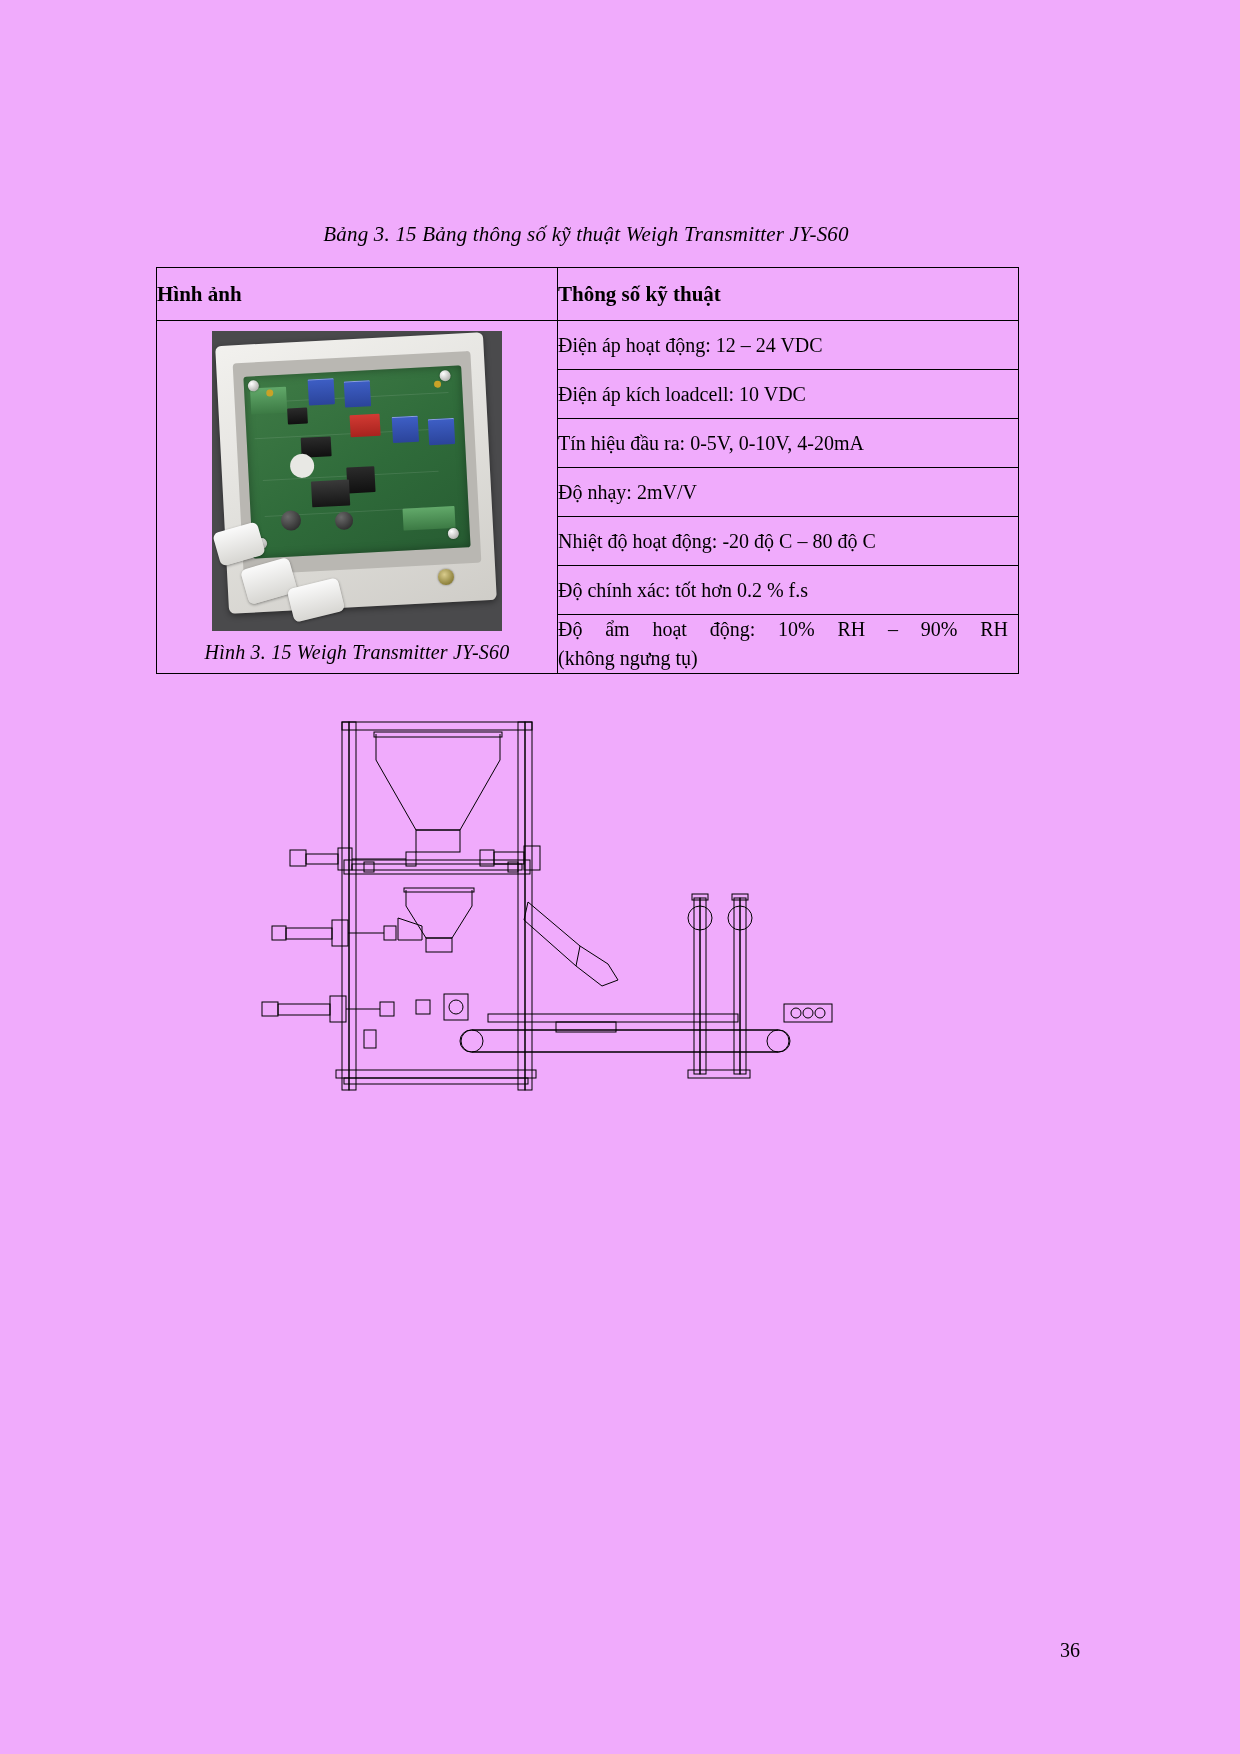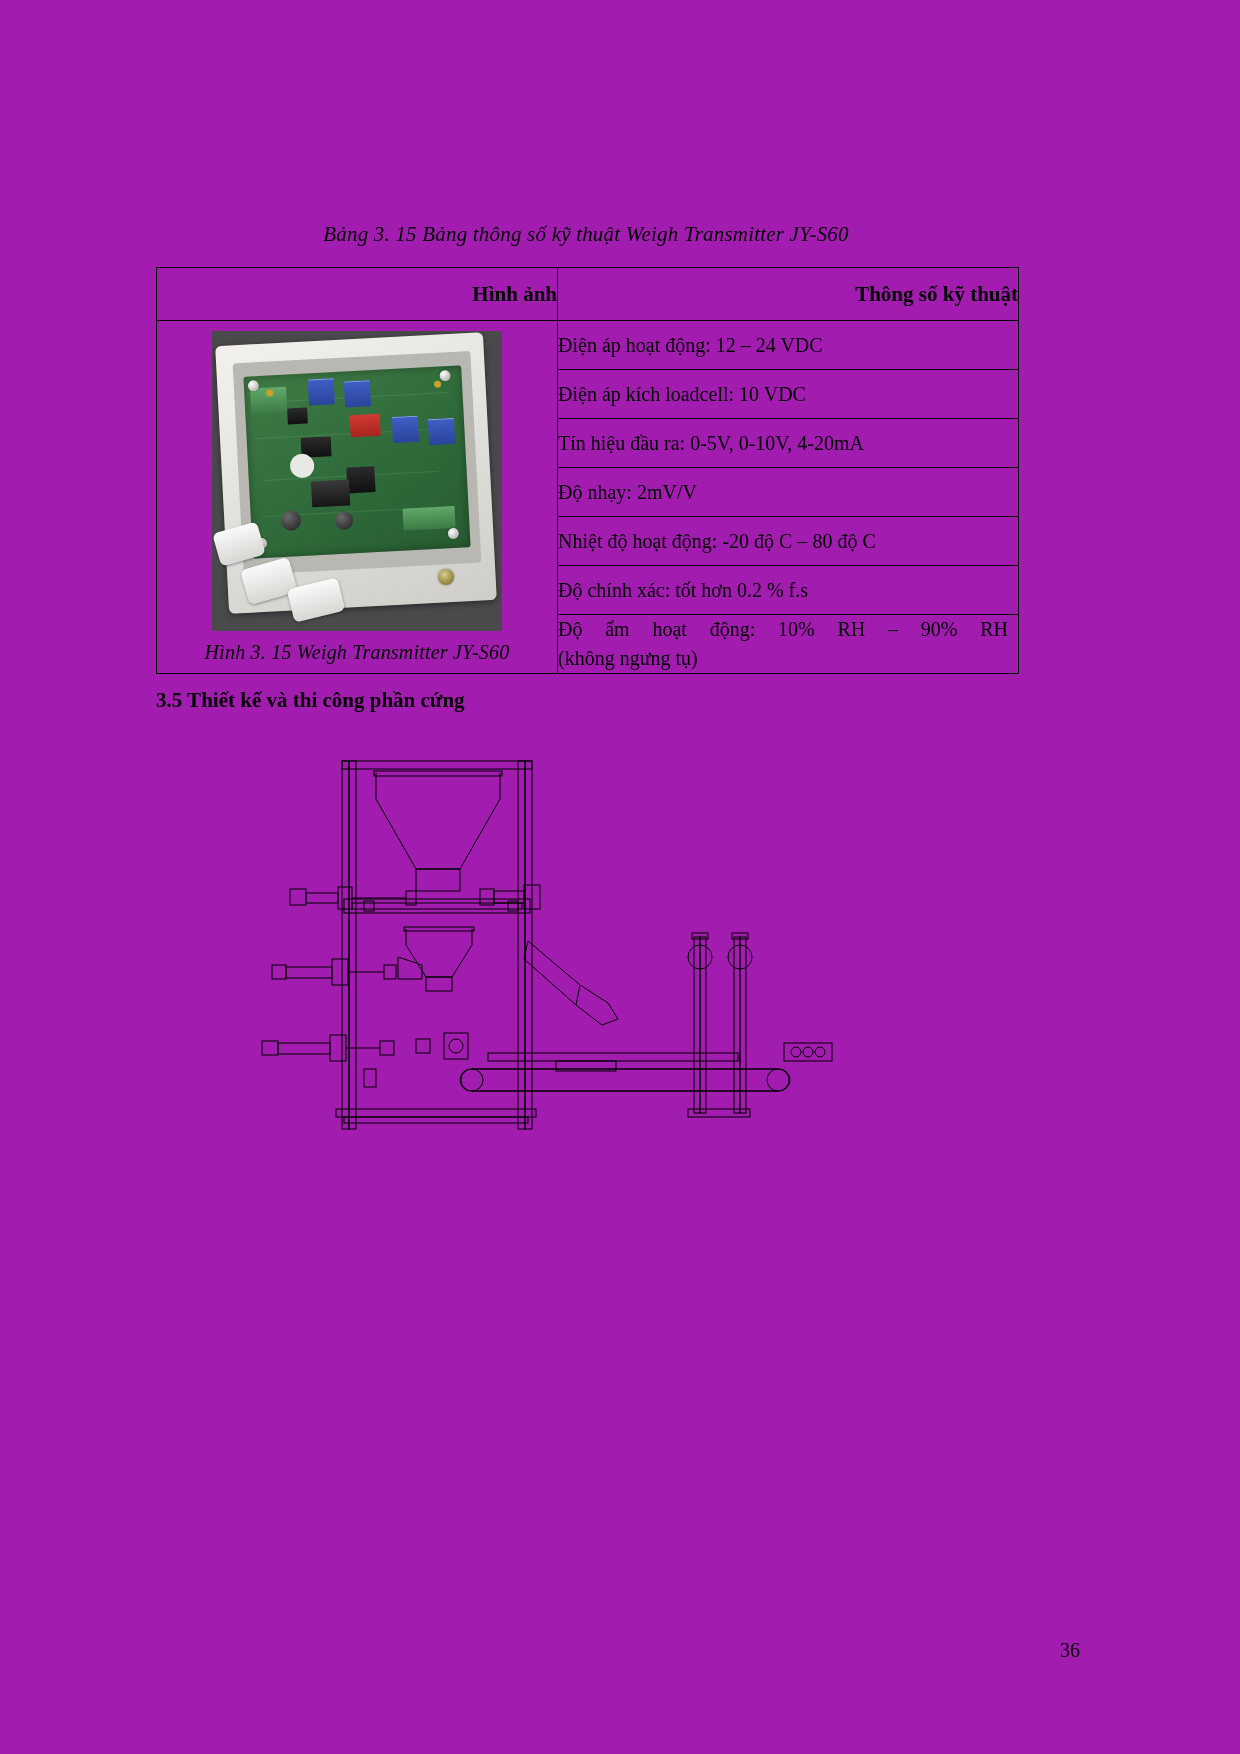--- a/index.html
+++ b/index.html
@@ -9,21 +9,21 @@
   }
   body {
     font-family: "Liberation Serif", "DejaVu Serif", serif;
     color: #000000;
   }
   .page {
     position: relative;
     width: 1240px;
     height: 1754px;
     margin: 0 auto;
-    background: #a21caf;
+    background: #f0abfc;
     box-sizing: border-box;
     padding: 0;
     overflow: hidden;
   }
   .content {
     position: absolute;
     left: 156px;
     top: 0;
     width: 860px;
   }
@@ -45,21 +45,21 @@
     width: 860px;
     table-layout: fixed;
   }
   table.spec th,
   table.spec td {
     border: 1.6px solid #000;
     padding: 0;
     vertical-align: middle;
   }
   th.col-image, th.col-spec {
-    text-align: right;
+    text-align: left;
     font-weight: bold;
     font-size: 21px;
     height: 52px;
     font-family: "Liberation Serif", "DejaVu Serif", serif;
   }
   .col-image { width: 400px; }
   .col-spec  { width: 460px; }
 
   td.image-cell {
     padding: 22px 0 10px 0;
@@ -272,21 +272,20 @@
         </tr>
         <tr>
           <td class="spec-cell two-line">
             <span class="justify-line">Độ ẩm hoạt động: 10% RH – 90% RH</span>
             <span class="last-line">(không ngưng tụ)</span>
           </td>
         </tr>
       </tbody>
     </table>
 
-    <h2 class="section">3.5 Thiết kế và thi công phần cứng</h2>
 
 
     <div class="cad-wrap">
       <svg width="660" height="400" viewBox="0 0 660 400">
         <g fill="none" stroke="#000" stroke-width="1" stroke-linejoin="miter">
 
           <rect x="86" y="8" width="7" height="368"></rect>
           <rect x="93" y="8" width="7" height="368"></rect>
 
           <rect x="262" y="8" width="7" height="368"></rect>

